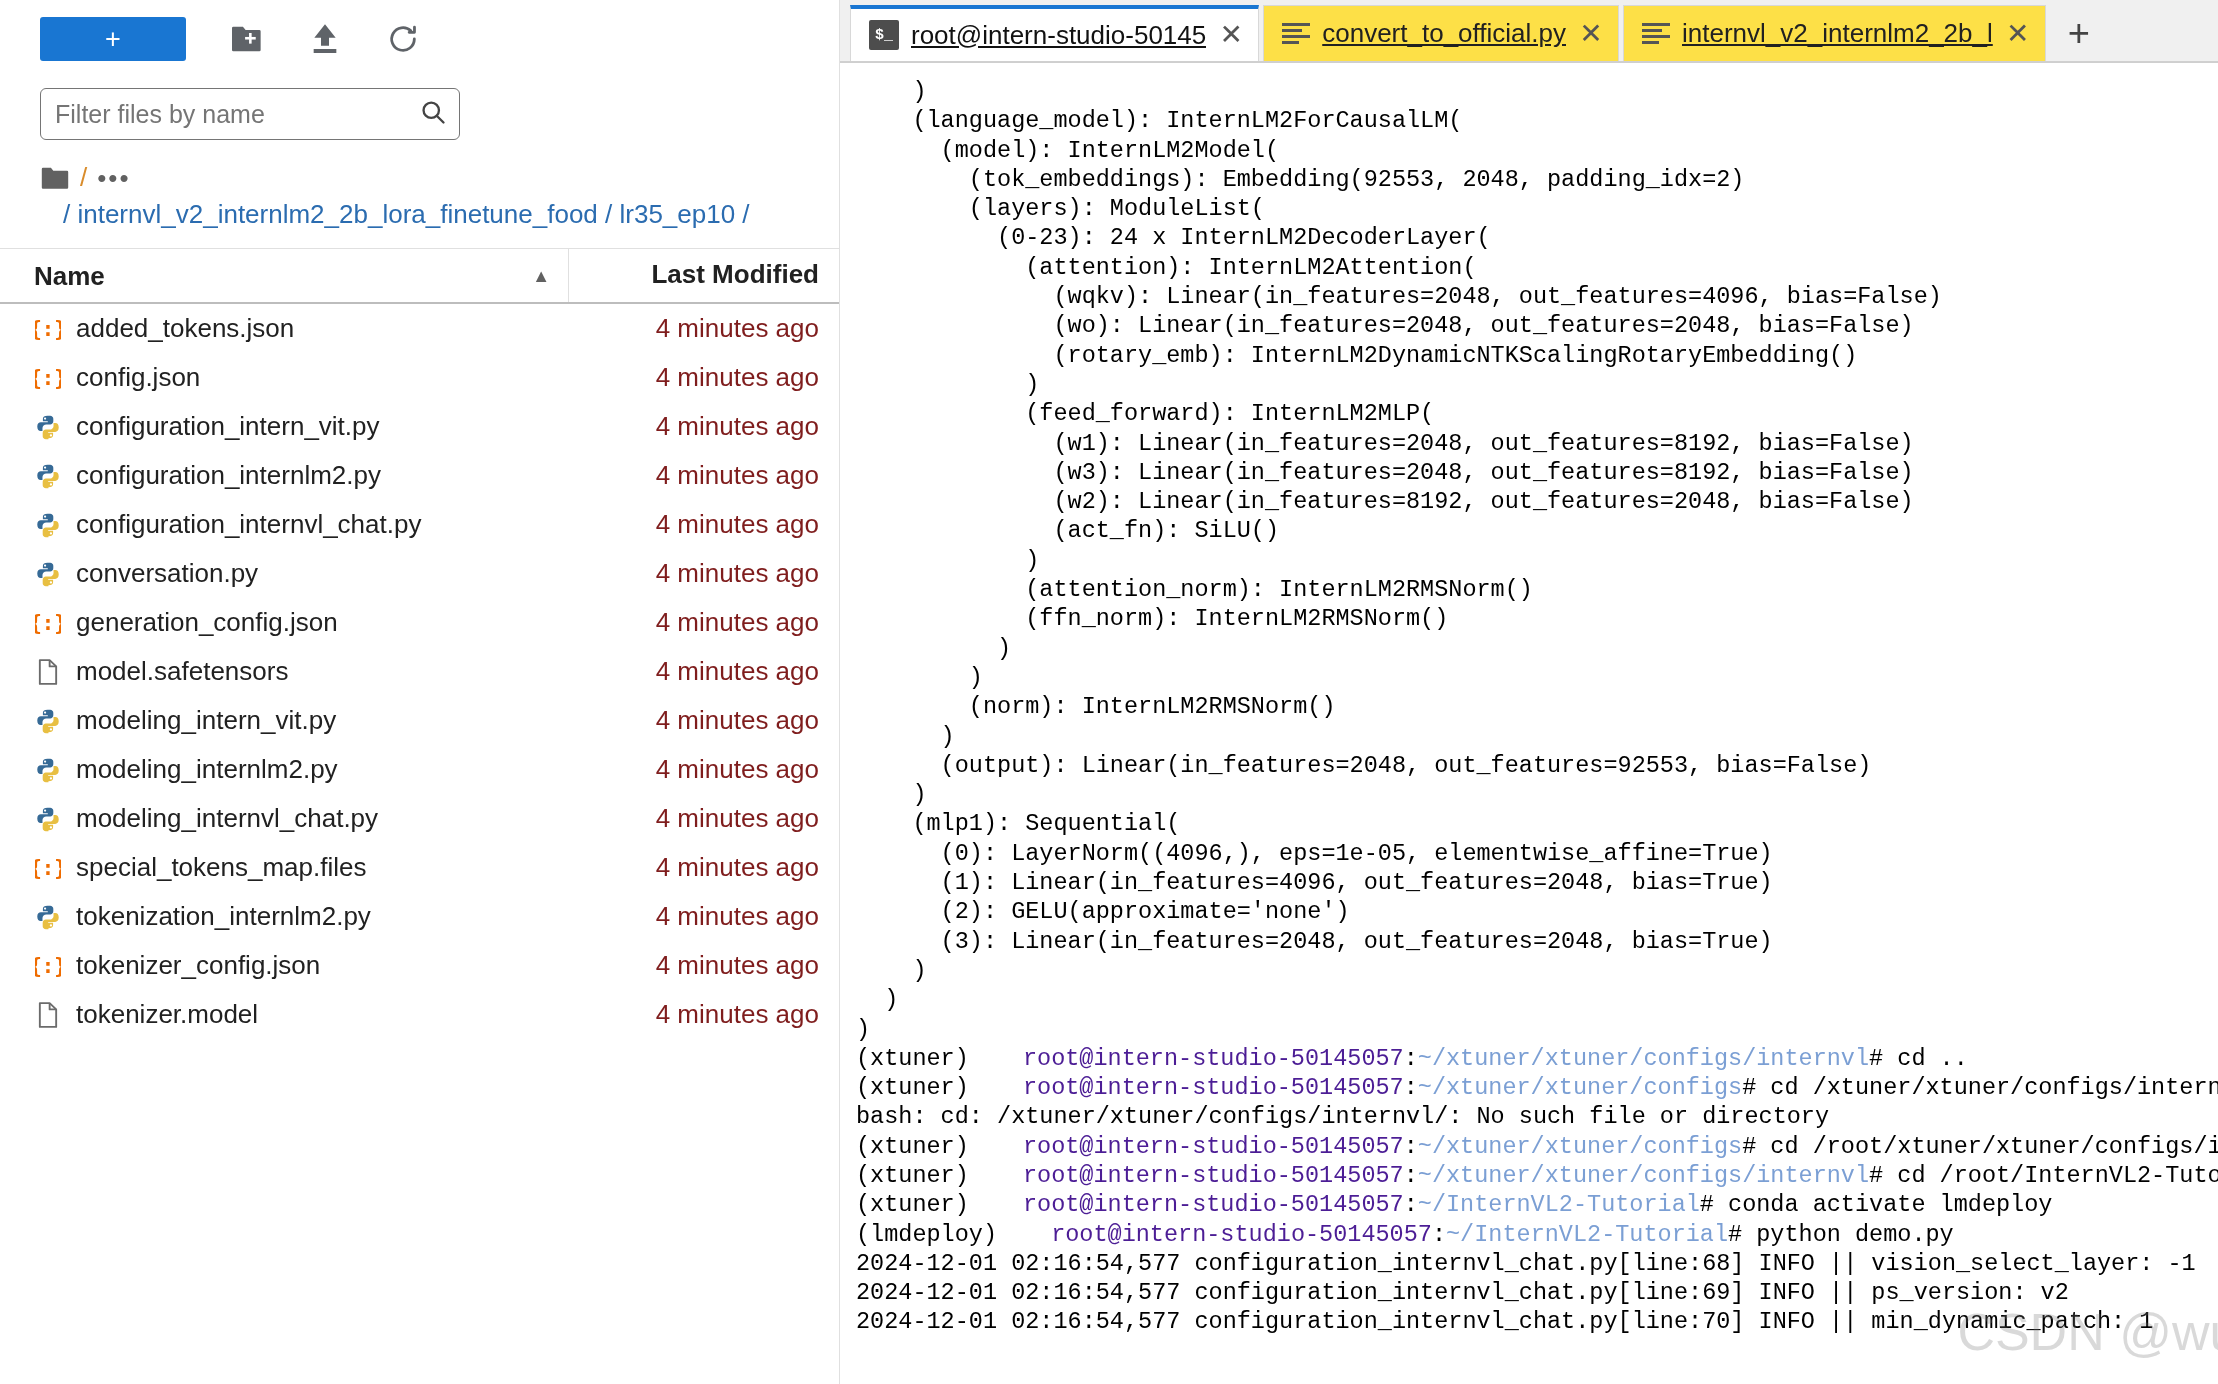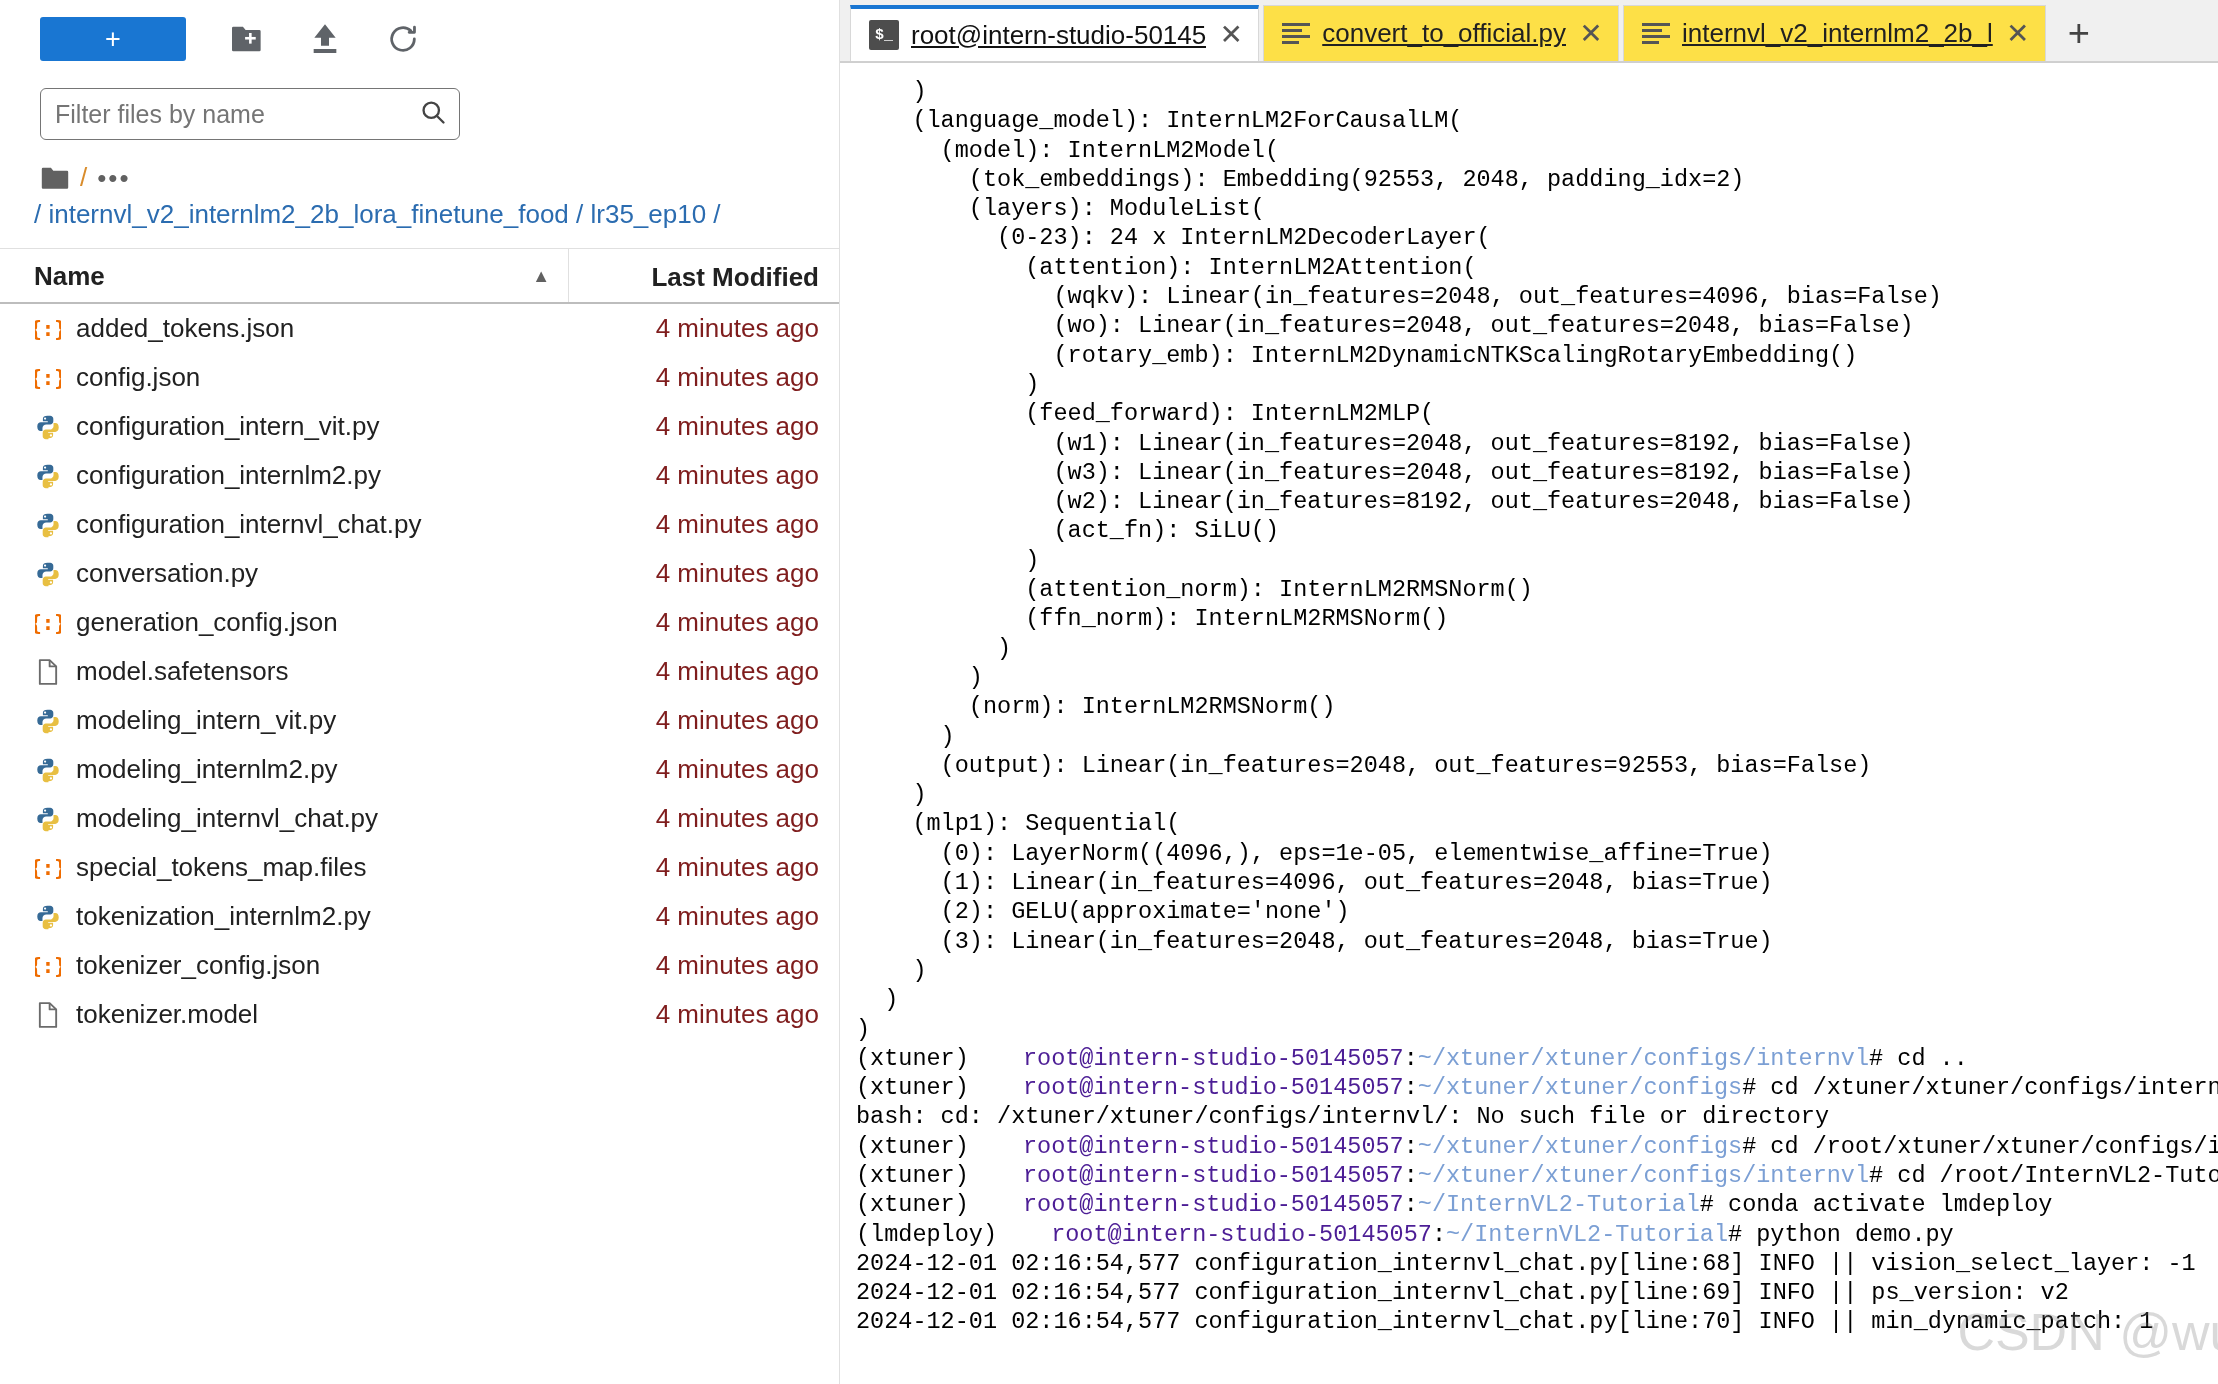--- a/index.html
+++ b/index.html
@@ -77,24 +77,25 @@
   .bc-slash { color: #d98c2b; font-size: 26px; }
   .bc-dots { color: #616161; letter-spacing: 2px; font-size: 26px; line-height: 1; }
 
   #fb-path {
     padding: 0 0 18px 34px;
     font-size: 26px;
     color: #2b6cb0;
     white-space: nowrap;
     overflow: hidden;
     letter-spacing: 0px;
+    margin-left: 29px;
   }
 
   #fb-table-head {
-    display: flex; align-items: flex-start;
+    display: flex; align-items: flex-end;
     height: 56px;
     border-top: 1px solid #e0e0e0;
     border-bottom: 2px solid #bdbdbd;
     font-weight: bold;
     font-size: 26px;
     color: #212121;
     cursor: pointer;
   }
   #fb-table-head .col-name {
     flex: 1; padding-left: 34px;

